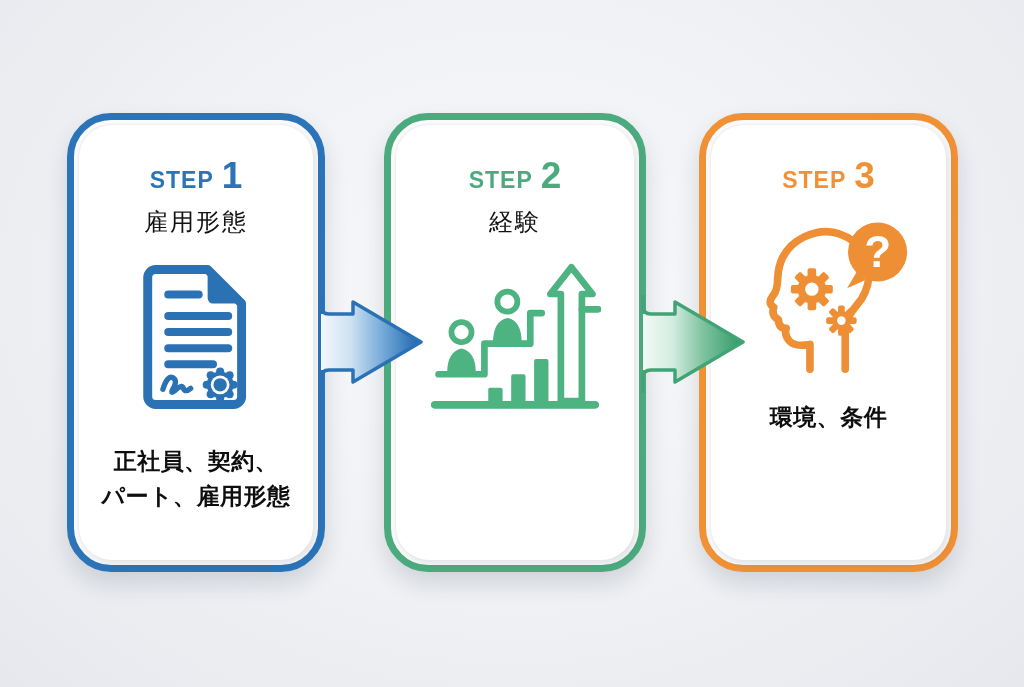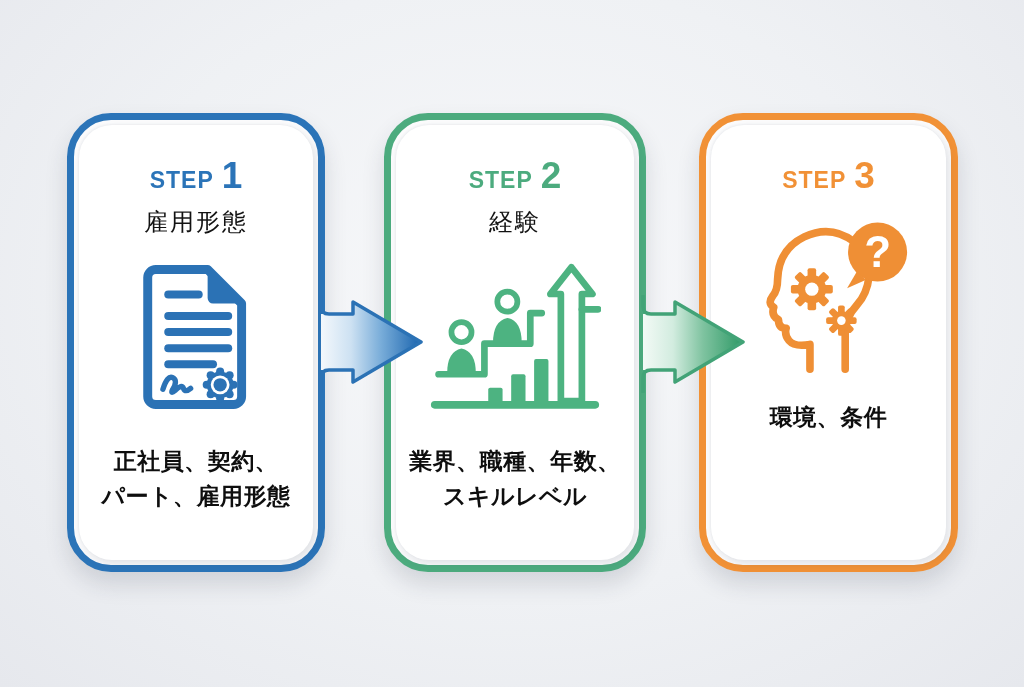--- a/index.html
+++ b/index.html
@@ -111,24 +111,20 @@
           <rect x="110" y="104" width="15" height="48" rx="2" fill="#4db381"></rect>
           <circle cx="34" cy="76" r="10.5" stroke="#4db381" stroke-width="6" fill="#ffffff"></circle>
           <path d="M19,119 Q19,96 34,93 Q49,96 49,119 Z" fill="#4db381"></path>
           <circle cx="82" cy="44" r="10.5" stroke="#4db381" stroke-width="6" fill="#ffffff"></circle>
           <path d="M67,87 Q67,64 82,61 Q97,64 97,87 Z" fill="#4db381"></path>
           <path d="M149,8 L171,36 H160 V148 H138 V36 H127 Z" stroke="#4db381" stroke-width="7" stroke-linejoin="round" fill="#ffffff"></path>
           <line x1="160" y1="52" x2="177" y2="52" stroke="#4db381" stroke-width="7" stroke-linecap="round"></line>
           <line x1="6" y1="152" x2="174" y2="152" stroke="#4db381" stroke-width="8" stroke-linecap="round"></line>
         </svg>
       </div>
-      <div class="card-desc">
-        <div>業界、職種、年数、</div>
-        <div>スキルレベル</div>
-      </div>
     </div>
   </div>
 
   <div class="card" style="left: 699px; width: 259px; --accent: #f19136;">
     <div class="card-inner">
       <div class="step-row">
         <span class="step-word">STEP</span>
         <span class="step-num">3</span>
       </div>
       <div class="icon-box">

